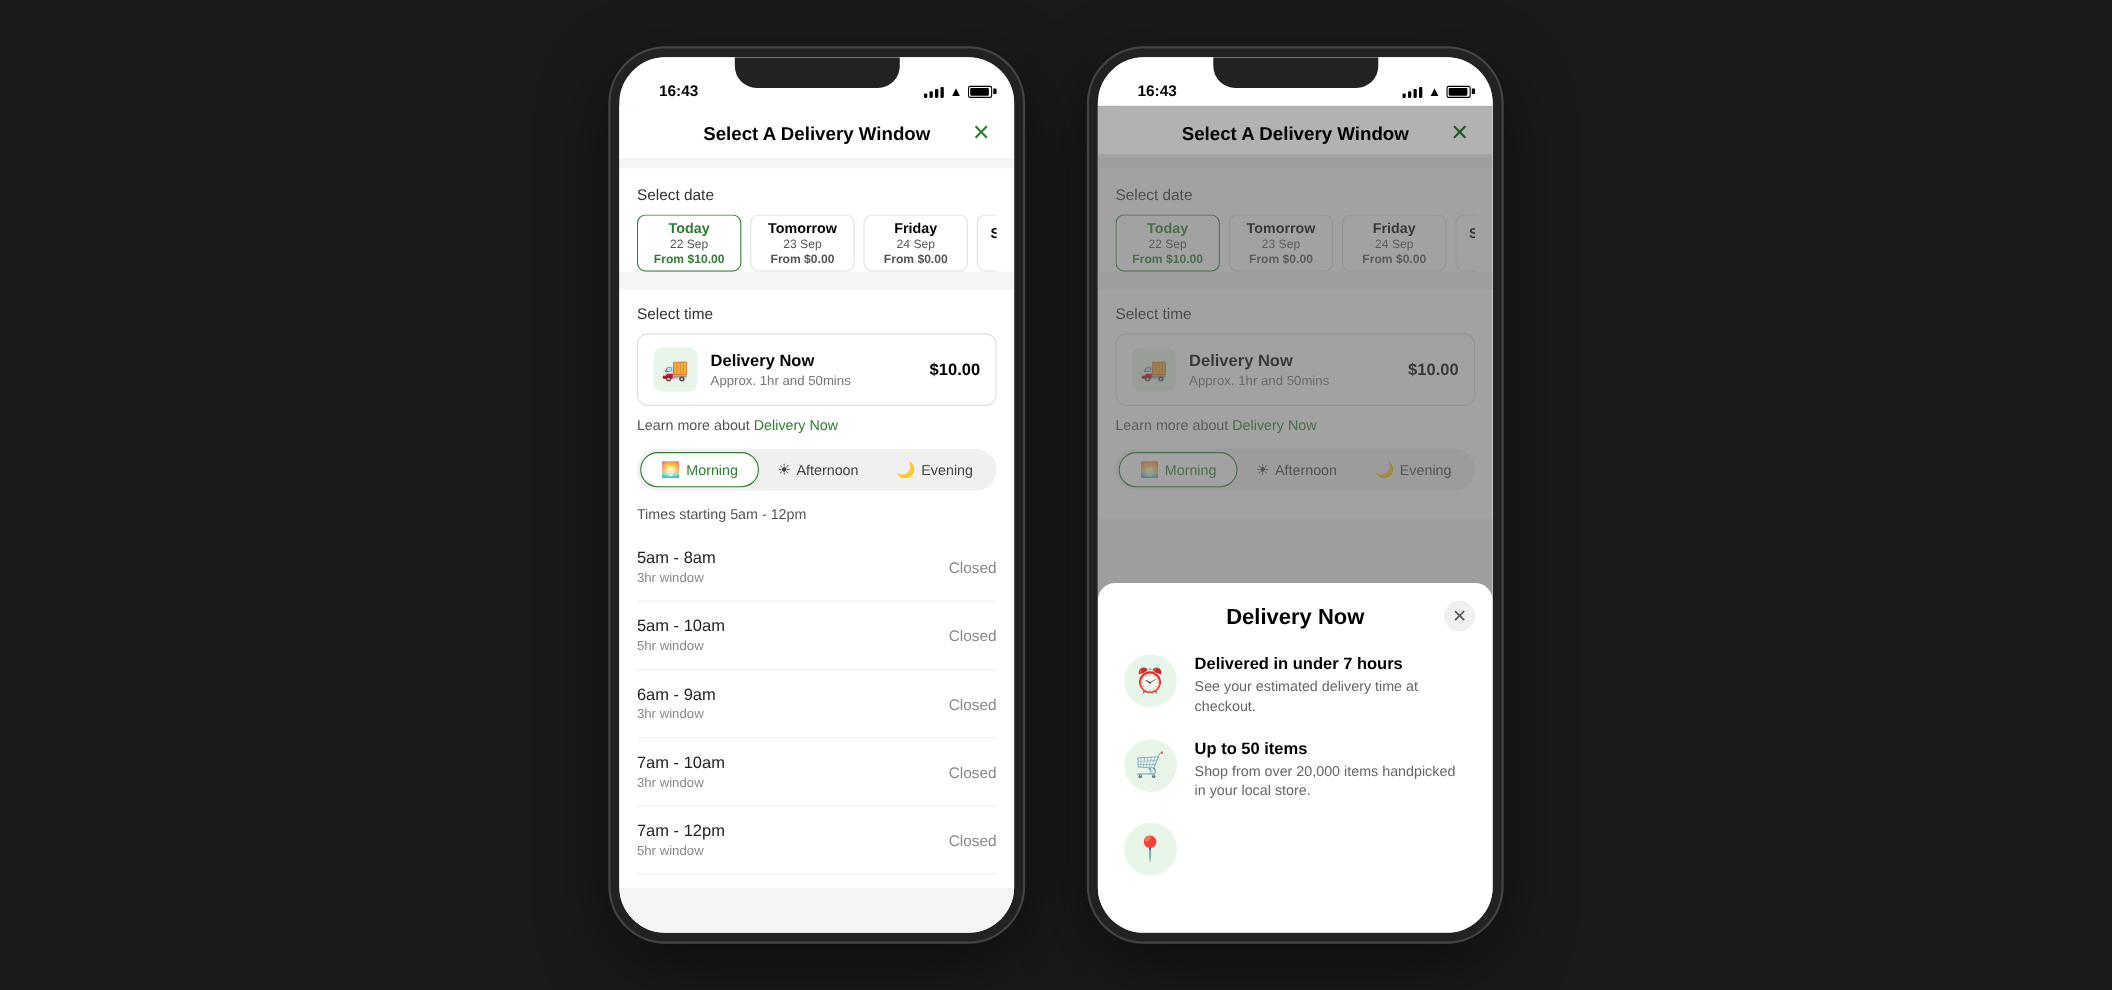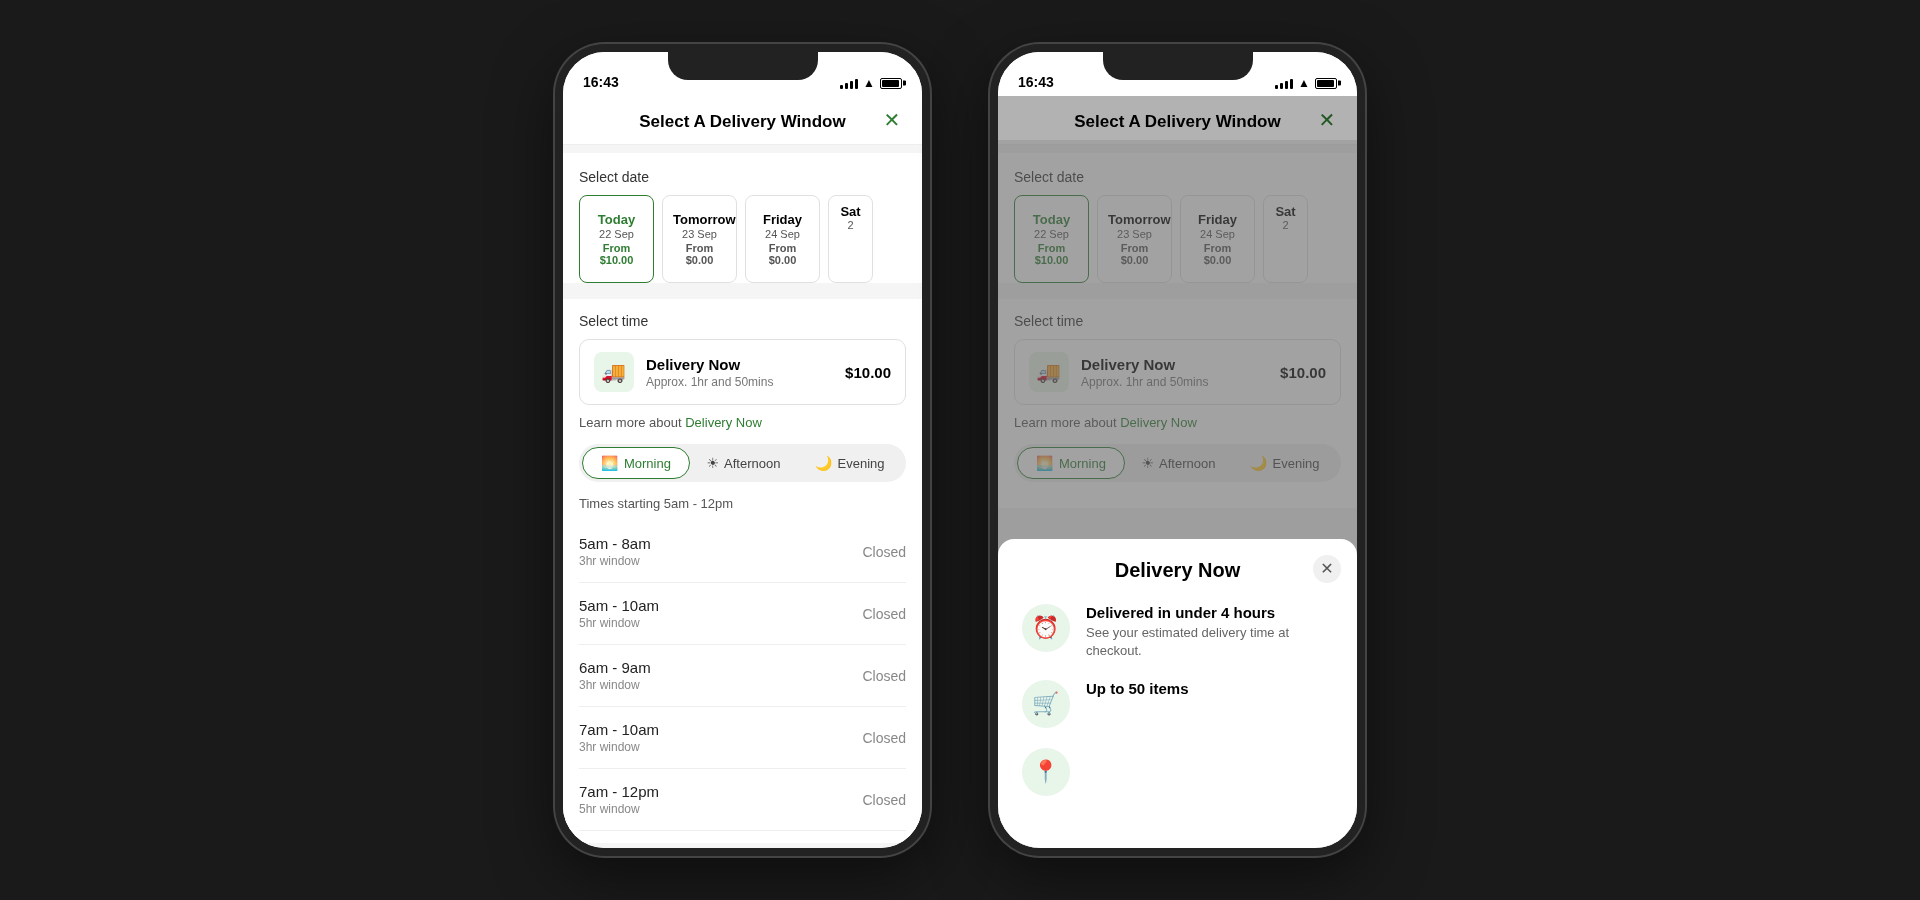--- a/index.html
+++ b/index.html
@@ -41,21 +41,21 @@
       height: 28px;
       background: #222;
       border-radius: 0 0 20px 20px;
       z-index: 100;
     }
 
     
     .status-bar {
       position: absolute;
       top: 0;
-      left: 0;
+      left: 16px;
       right: 0;
       height: 44px;
       display: flex;
       justify-content: space-between;
       align-items: flex-end;
       padding: 0 20px 6px;
       font-size: 12px;
       font-weight: 600;
       z-index: 50;
       background: #fff;
@@ -182,22 +182,22 @@
     
     .date-row {
       display: flex;
       gap: 8px;
       overflow: hidden;
       margin-bottom: 16px;
     }
 
     .date-card {
       flex: 0 0 auto;
-      width: 75px;
-      padding: 16px 10px;
+      width: 95px;
+      padding: 4px 10px;
       border: 1.5px solid #e0e0e0;
       border-radius: 8px;
       text-align: center;
       cursor: pointer;
     }
 
     .date-card.selected {
       border-color: #2e7d32;
       background: #fff;
     }
@@ -693,29 +693,30 @@
       <div class="screen-dimmed"></div>
 
       <div class="popup-overlay">
         <div class="popup-sheet">
           <div class="popup-close-btn">✕</div>
           <div class="popup-title">Delivery Now</div>
 
           <div class="popup-item">
             <div class="popup-item-icon">⏰</div>
             <div class="popup-item-content">
-              <div class="popup-item-title">Delivered in under 4 hours</div>
+              <div class="popup-item-title">Delivered in under 7 hours</div>
               <div class="popup-item-desc">See your estimated delivery time at checkout.</div>
             </div>
           </div>
 
           <div class="popup-item">
             <div class="popup-item-icon">🛒</div>
             <div class="popup-item-content">
               <div class="popup-item-title">Up to 50 items</div>
+              <div class="popup-item-desc">Shop from over 20,000 items handpicked in your local store.</div>
             </div>
           </div>
 
           <div class="popup-item">
             <div class="popup-item-icon">📍</div>
           </div>
 
         </div>
       </div>
     </div>

